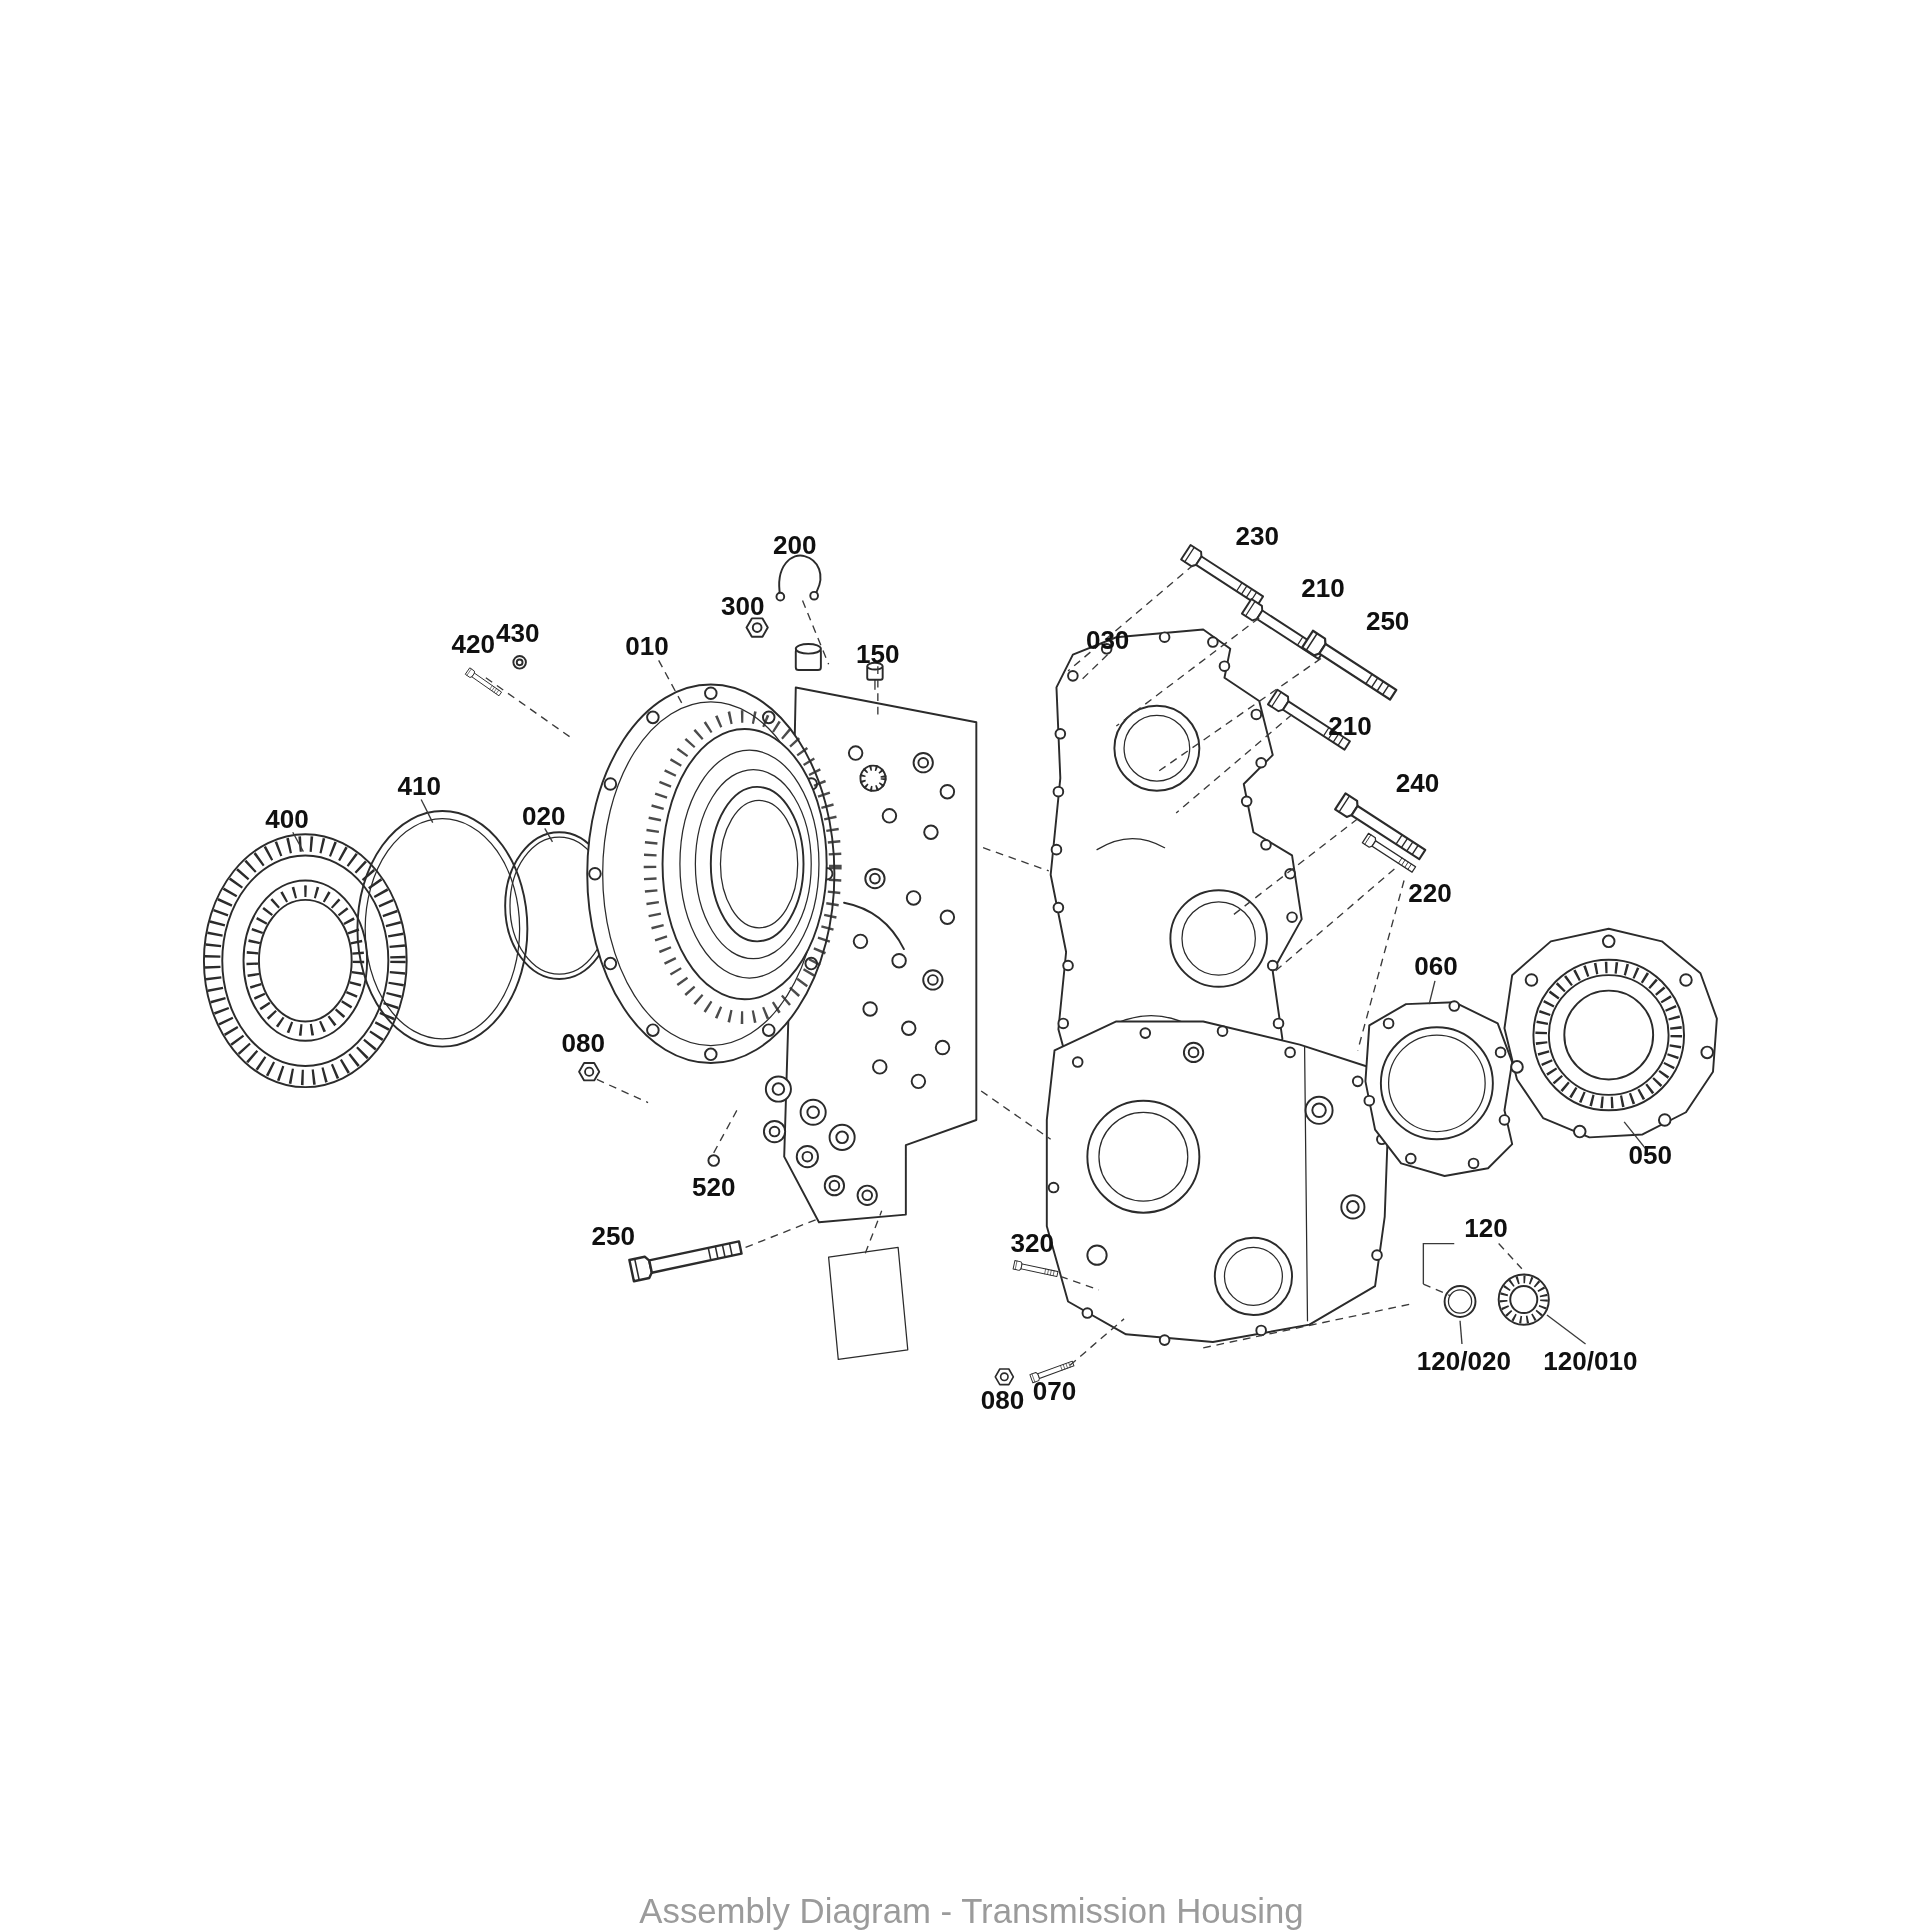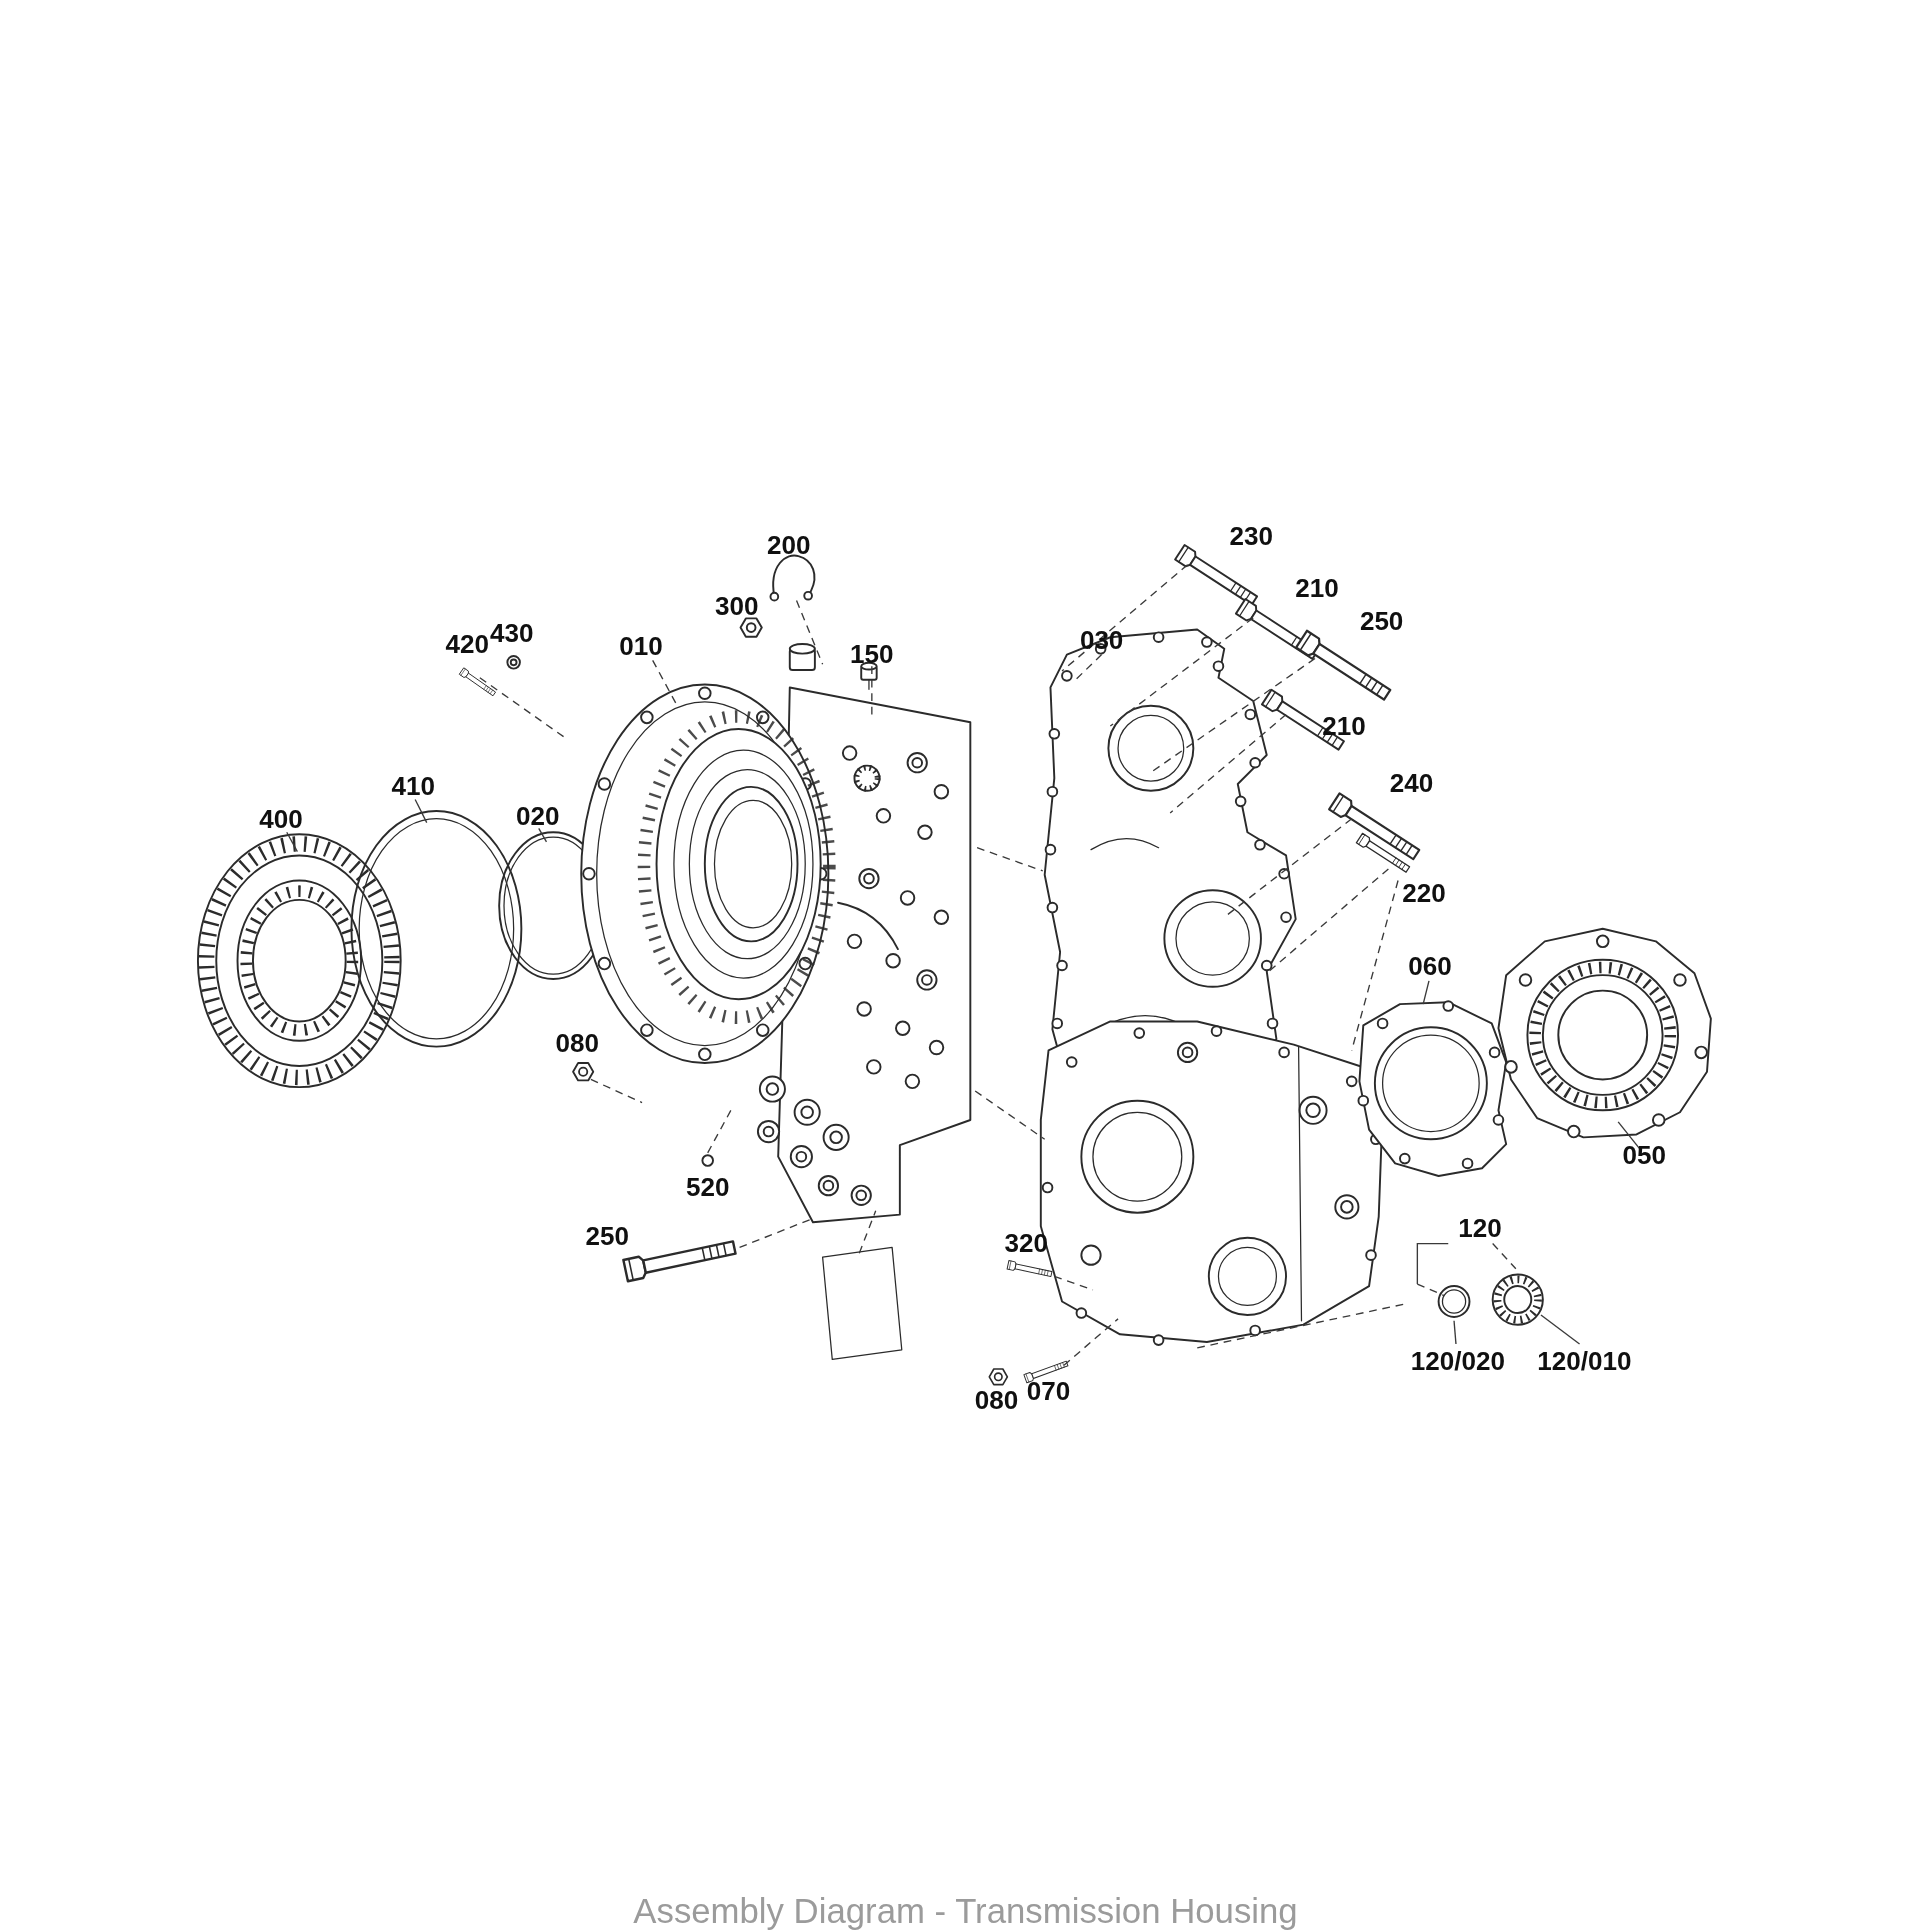--- a/index.html
+++ b/index.html
@@ -1,16 +1,16 @@
 <!DOCTYPE html>
 <html><head>
 <meta charset="utf-8">
 <style>
   html,body{margin:0;padding:0;background:#ffffff;}
-  .page{width:1819px;height:1931px;position:relative;background:#ffffff;overflow:hidden;}
+  .page{width:1819px;height:1931px;position:relative;background:#ffffff;overflow:hidden;padding-left:6px;}
   svg{display:block;}
   .ln{fill:none;stroke:#2b2b2b;stroke-width:2;stroke-linecap:round;stroke-linejoin:round;}
   .fw{fill:#ffffff;stroke:#2b2b2b;stroke-width:2;stroke-linejoin:round;}
   .thin{stroke-width:1.3;}
   .dash{fill:none;stroke:#3a3a3a;stroke-width:1.4;stroke-dasharray:8 6;}
   .lead{fill:none;stroke:#3a3a3a;stroke-width:1.4;}
   .hatch{fill:none;stroke:#2b2b2b;stroke-linecap:butt;}
   .lbl{font:bold 27px "Liberation Sans",sans-serif;fill:#101010;text-anchor:middle;}
   .cap{font:36px "Liberation Sans",sans-serif;fill:#9b9b9b;text-anchor:middle;}
 </style>

